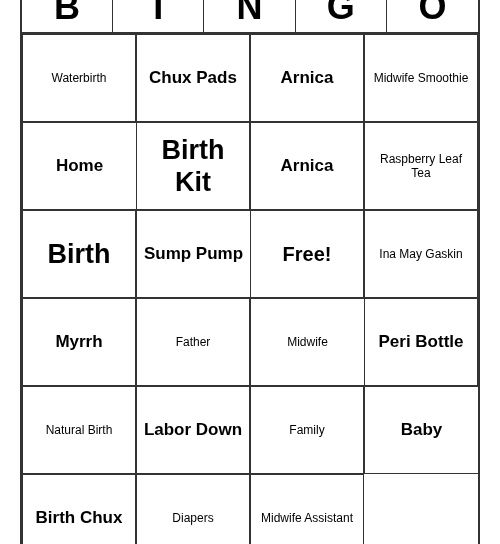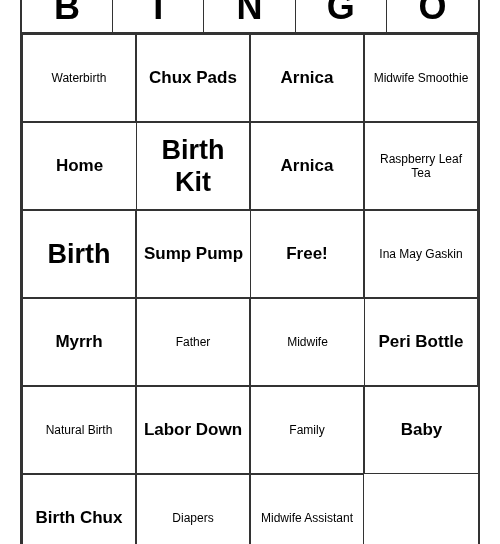--- a/index.html
+++ b/index.html
@@ -71,21 +71,21 @@
       font-size: 27px;
       font-weight: bold;
     }
 
     .bingo-cell.medium-text {
       font-size: 17px;
       font-weight: bold;
     }
 
     .bingo-cell.free {
-      font-size: 17px;
+      font-size: 20px;
       font-weight: bold;
     }
 
     .bingo-cell.small-text {
       font-size: 12px;
     }
   </style>
 </head>
 <body>
 

